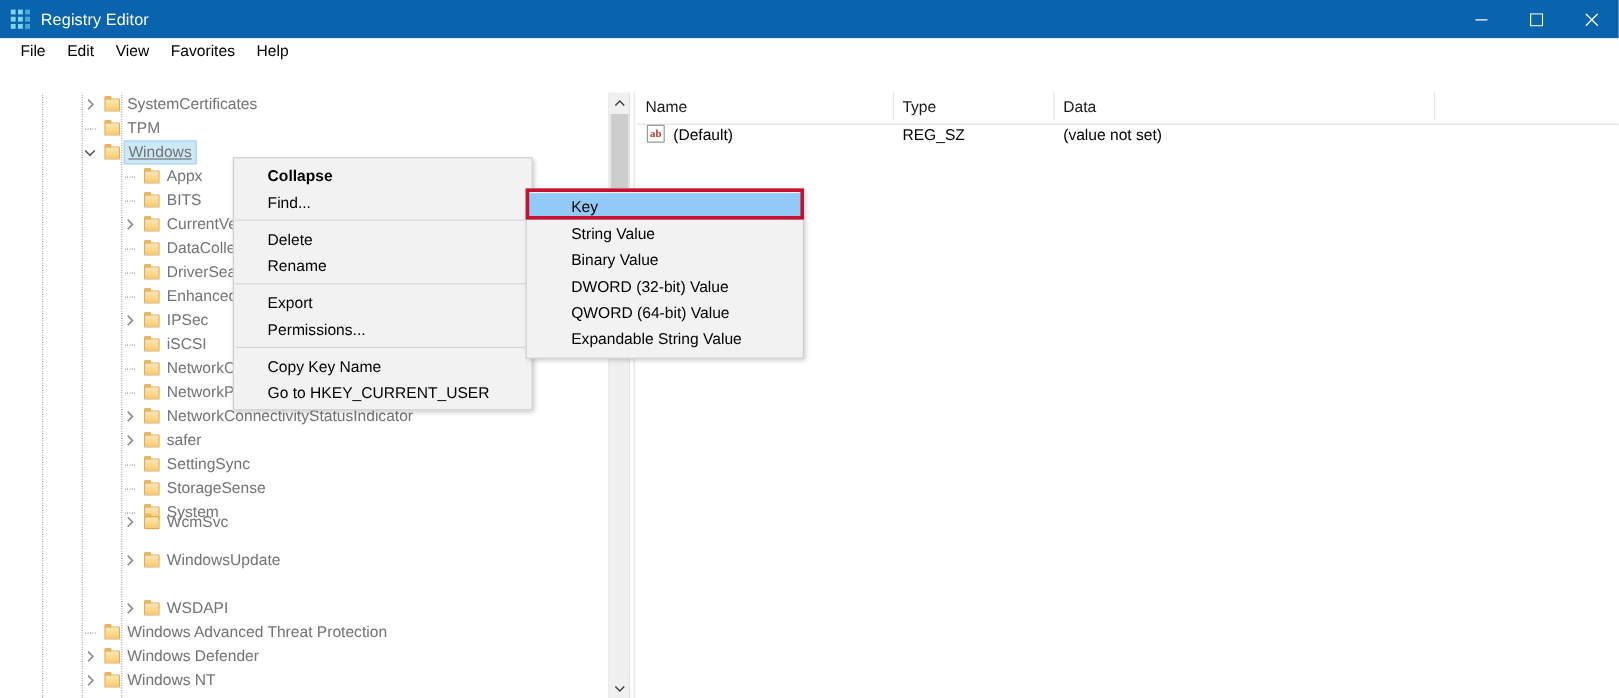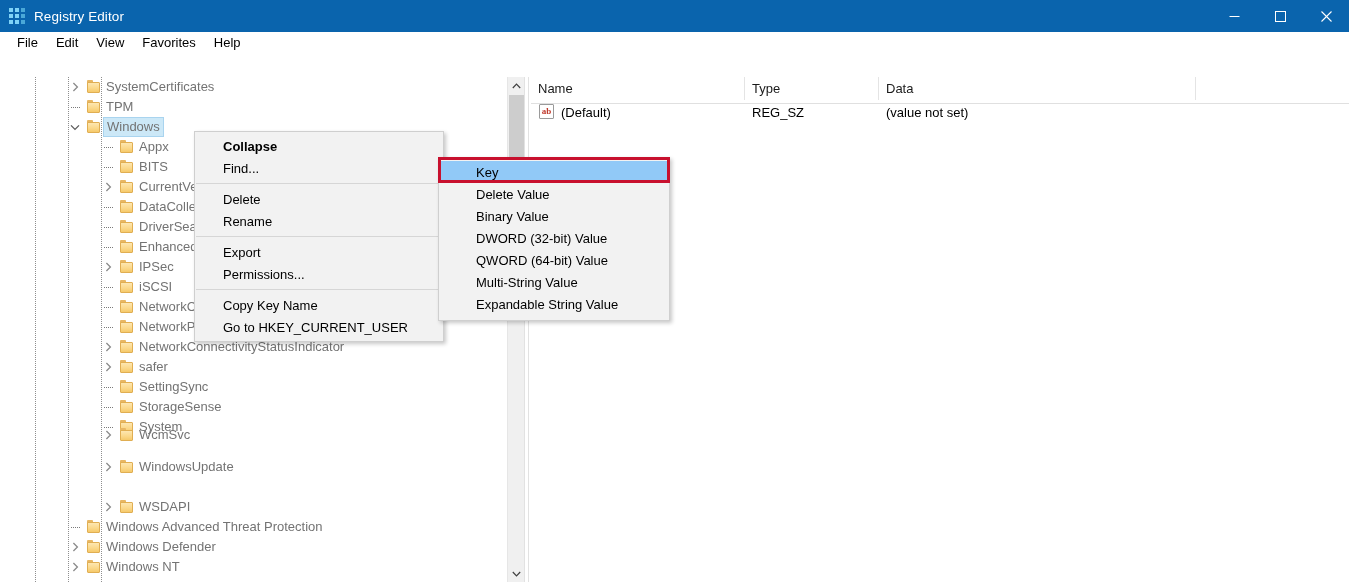--- a/index.html
+++ b/index.html
@@ -145,20 +145,21 @@
     white-space: nowrap;
     line-height: 20px;
   }
   .row.selected .label {
     background: #cce8f7;
     padding: 0 3px;
     margin-left: -3px;
     border: 1px solid #a9d4ef;
     line-height: 18px;
     height: 20px;
+    text-decoration: underline;
   }
 
   
   .vscroll {
     position: absolute; right: 0; top: 0;
     width: 17px; height: 505px;
     background: #f0f0f0;
     border-left: 1px solid #e6e6e6;
   }
   .vscroll .arrow {
@@ -638,23 +639,22 @@
       <div class="item">
         <span>Copy Key Name</span>
       </div>
       <div class="item">
         <span>Go to HKEY_CURRENT_USER</span>
       </div>
     </div>
 
   <div class="submenu" id="submenu">
       <div class="item hl">Key</div>
-      <div class="item">Delete Value</div>
+      <div class="item">String Value</div>
       <div class="item">Binary Value</div>
       <div class="item">DWORD (32-bit) Value</div>
       <div class="item">QWORD (64-bit) Value</div>
-      <div class="item">Multi-String Value</div>
       <div class="item">Expandable String Value</div>
     </div>
 
   <div class="annot"></div>
 
 </div>
 
 </body></html>

